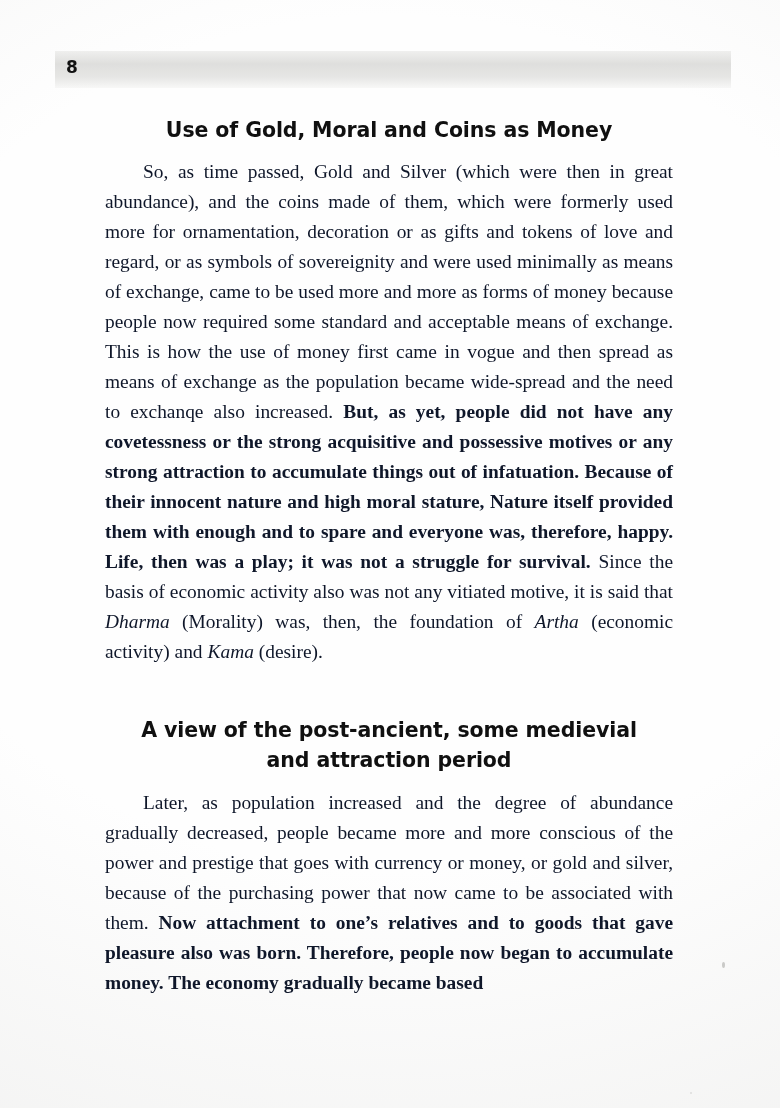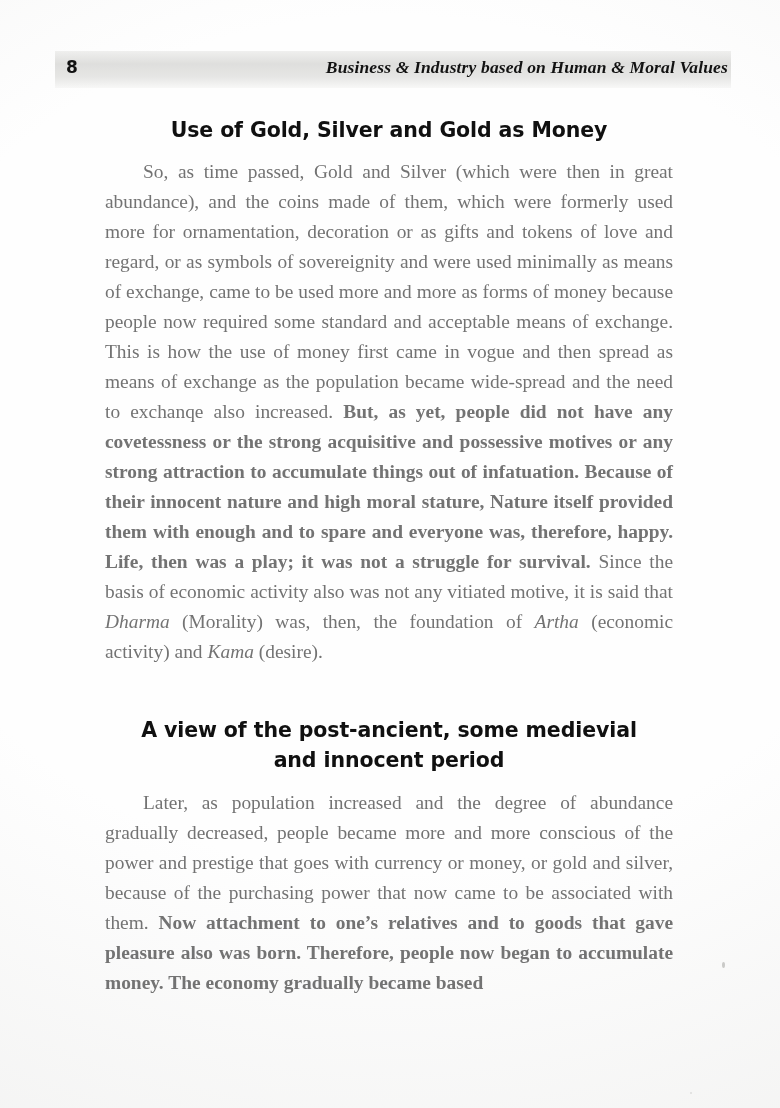--- a/index.html
+++ b/index.html
@@ -99,21 +99,21 @@
 
   .section-heading .hl { display: block; }
 
   
   .para {
     font-family: "Liberation Serif", "DejaVu Serif", serif;
     font-size: 19.4px;
     line-height: 30px;
     text-align: justify;
     text-justify: inter-word;
-    color: #737373;
+    color: #0f172a;
     margin: 0;
     text-indent: 38px;
     hyphens: none;
     word-spacing: 0.1px;
   }
 
   .para-1 { margin-top: 12px; }
   .para-2 { margin-top: 13px; }
 
   .b   { font-weight: bold; }
@@ -132,34 +132,33 @@
 <body>
 
 <div class="page">
 
   <div class="paper-tint"></div>
 
   <div class="header-band"></div>
 
   <div class="header-row">
     <span class="folio">8</span>
-    <span class="running-head">Business &amp; Industry based on Human &amp; Moral Values</span>
   </div>
 
   <div class="body-col">
 
     <h2 class="section-heading heading-1">
-      <span class="hl">Use of Gold, Silver and Gold as Money</span>
+      <span class="hl">Use of Gold, Moral and Coins as Money</span>
     </h2>
 
     <p class="para para-1"><span>So, as time passed, Gold and Silver (which were then in great abundance), and the coins made of them, which were formerly used more for ornamentation, decoration or as gifts and tokens of love and regard, or as symbols of sovereignity and were used minimally as means of exchange, came to be used more and more as forms of money because people now required some standard and acceptable means of exchange. This is how the use of money  first came in vogue and then spread as means of exchange as the population became wide-spread and the need to exchanqe also increased. </span><span class="b">But, as yet, people did not have any covetessness or the strong acquisitive and possessive motives or any strong attraction to accumulate things out of infatuation. Because of their innocent nature and high moral stature, Nature itself provided them with enough and to spare and everyone was, therefore, happy. Life, then was a play; it was not a struggle for survival.</span><span> Since the basis of economic activity also was not any vitiated motive, it is said that </span><span class="i">Dharma</span><span> (Morality) was, then, the foundation of </span><span class="i">Artha</span><span> (economic activity) and </span><span class="i">Kama</span><span> (desire).</span></p>
 
     <h2 class="section-heading heading-2">
       <span class="hl">A view of the post-ancient, some medievial</span>
-      <span class="hl">and innocent period</span>
+      <span class="hl">and attraction period</span>
     </h2>
 
     <p class="para para-2"><span>Later, as population increased and the degree of abundance gradually decreased, people became more and more conscious of the power and prestige that goes with currency or money, or gold and silver, because of the purchasing power that now came to be associated with them. </span><span class="b">Now attachment to one’s relatives and to goods that gave pleasure also was born. Therefore, people now began to </span><span class="bi">accumulate</span><span class="b"> money. The economy gradually became based</span></p>
 
   </div>
 
   <div class="speck" style="left:722px; top:962px; width:3px; height:6px;"></div>
   <div class="speck" style="left:690px; top:1092px; width:2px; height:2px; opacity:0.4;"></div>
 
 </div>

